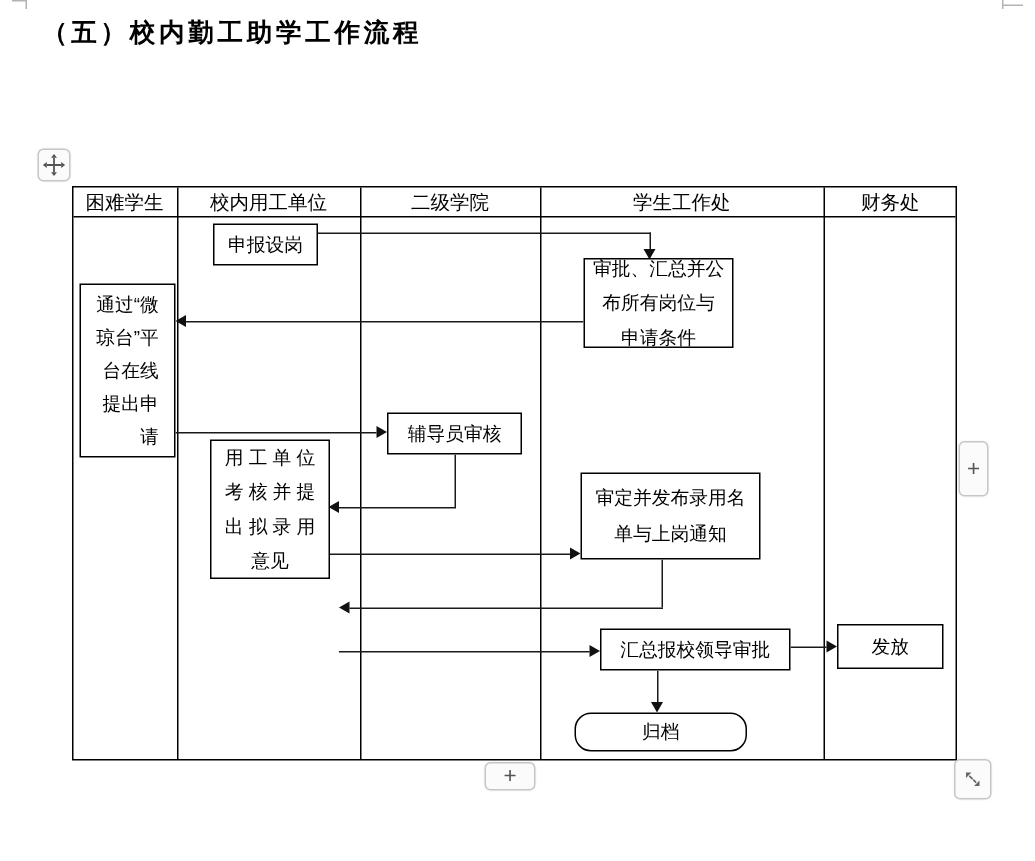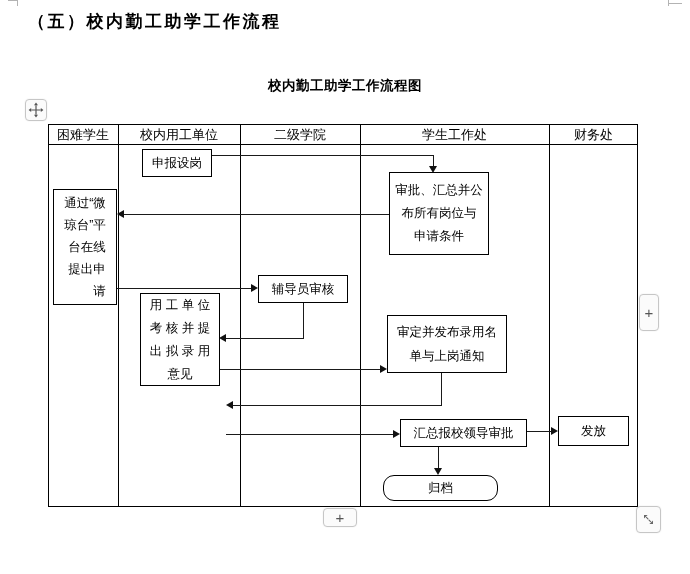--- a/index.html
+++ b/index.html
@@ -34,21 +34,20 @@
 <body>
 
 <div id="page">
 
   <div class="mark" style="left:17px;top:0;width:1px;height:6px;"></div>
   <div class="mark" style="left:8px;top:0;width:10px;height:1px;"></div>
   <div class="mark" style="left:668px;top:0;width:1px;height:6px;"></div>
   <div class="mark" style="left:668px;top:3px;width:14px;height:1px;"></div>
 
   <div id="heading">（五）校内勤工助学工作流程</div>
-  <div id="diagram-title">校内勤工助学工作流程图</div>
 
   <div id="table-frame"></div>
   <div class="vline" style="left:118px;top:125px;height:381px;"></div>
   <div class="vline" style="left:240px;top:125px;height:381px;"></div>
   <div class="vline" style="left:360px;top:125px;height:381px;"></div>
   <div class="vline" style="left:549px;top:125px;height:381px;"></div>
   <div class="hline" style="left:49px;top:144px;width:588px;"></div>
 
   <div class="col-header" style="left:48px;width:70px;">困难学生</div>
   <div class="col-header" style="left:118px;width:122px;">校内用工单位</div>
@@ -89,21 +88,21 @@
   <div class="node" style="left:142px;top:149px;width:70px;height:28px;">
     <span class="txt">申报设岗</span>
   </div>
   <div class="node" style="left:53px;top:189px;width:64px;height:116px;line-height:22px;text-align:right;">
     <span class="txt">通过“微
 琼台”平
 台在线
 提出申
 请</span>
   </div>
-  <div class="node" style="left:389px;top:172px;width:100px;height:83px;line-height:23px;">
+  <div class="node" style="left:389px;top:172px;width:100px;height:60px;line-height:23px;">
     <span class="txt">审批、汇总并公
 布所有岗位与
 申请条件</span>
   </div>
   <div class="node" style="left:258px;top:275px;width:90px;height:28px;">
     <span class="txt">辅导员审核</span>
   </div>
   <div class="node" style="left:140px;top:293px;width:80px;height:93px;line-height:23px;">
     <span class="txt">用 工 单 位
 考 核 并 提

